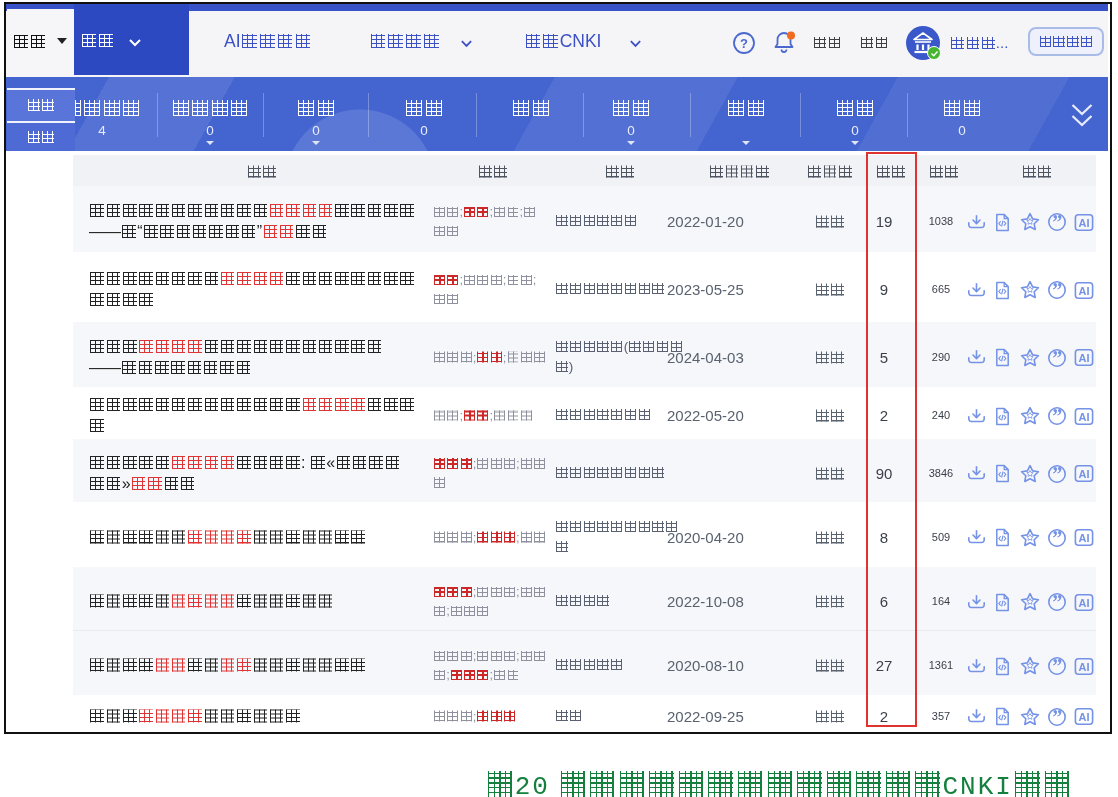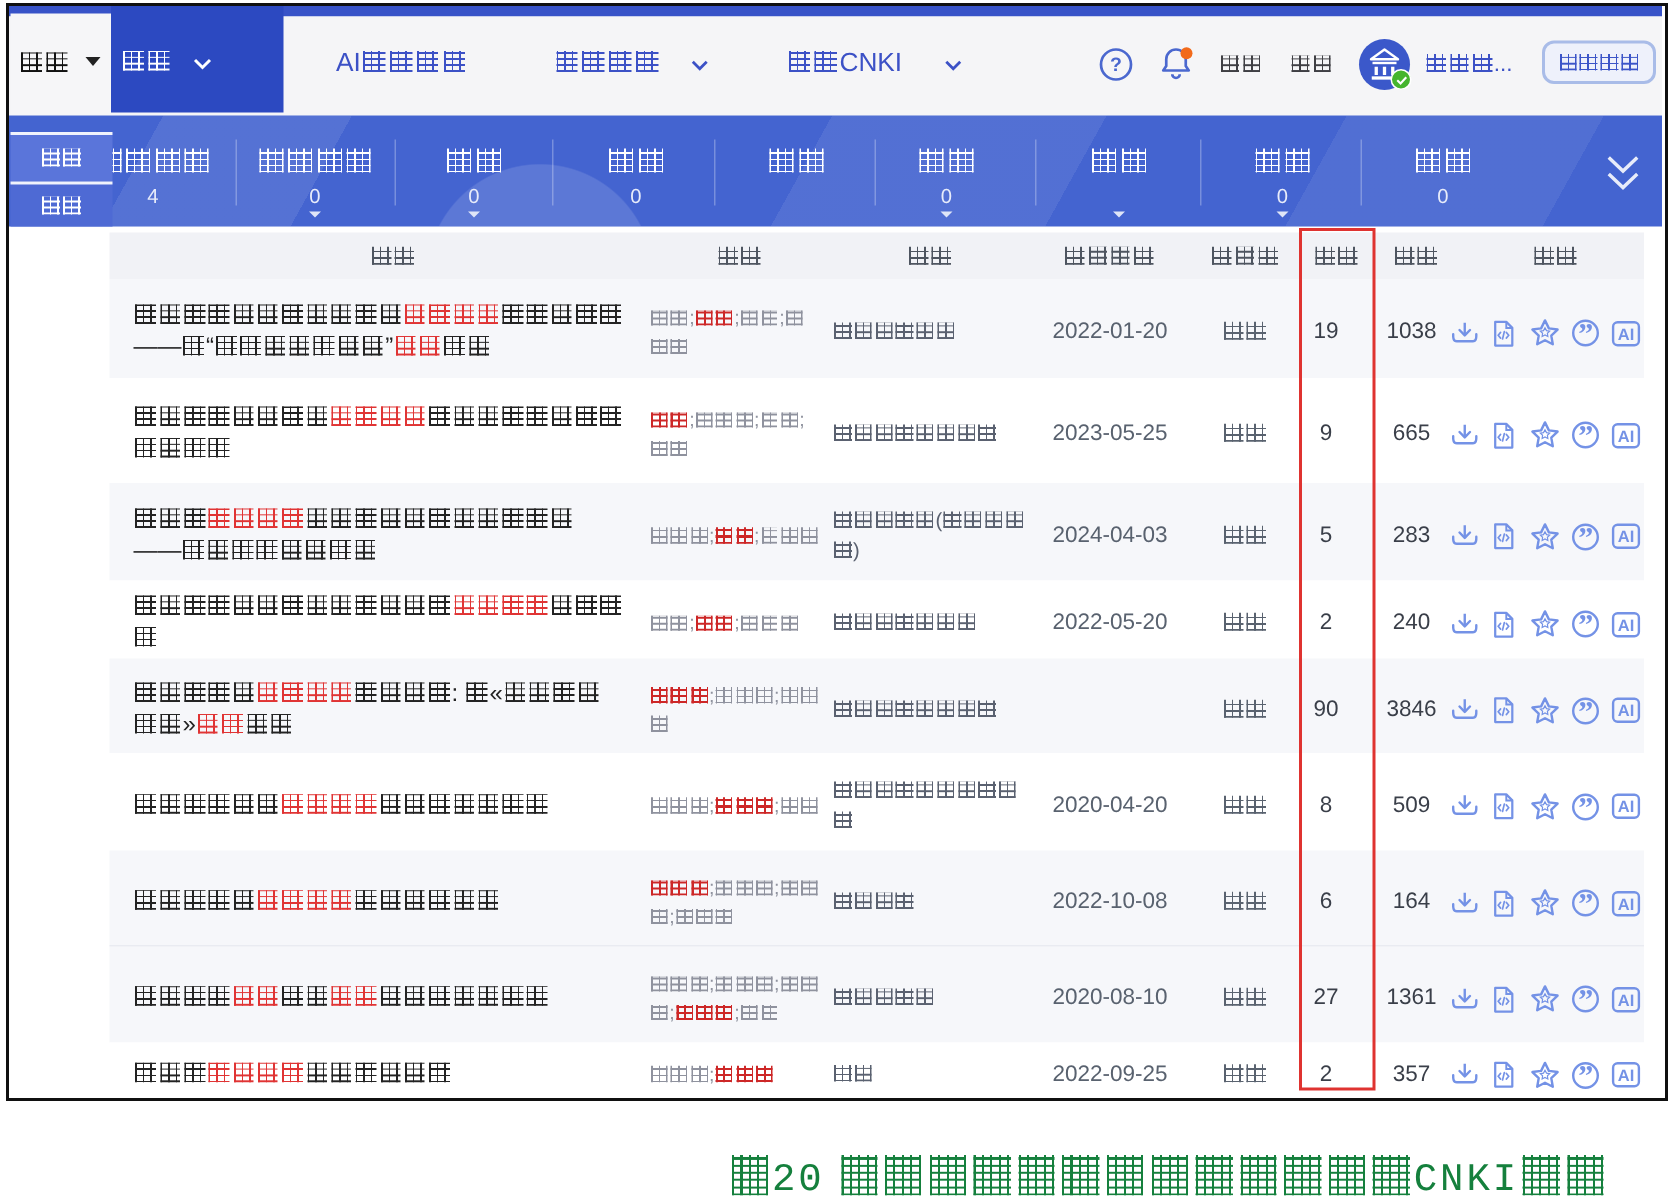--- a/index.html
+++ b/index.html
@@ -20,24 +20,24 @@
 .cnt{position:absolute;top:46px;width:40px;text-align:center;font-size:13.5px;color:#e8ecfa}
 .tri{position:absolute;top:64px;width:0;height:0;border-left:4.5px solid transparent;border-right:4.5px solid transparent;border-top:4.5px solid #dfe5f7}
 .sep{position:absolute;top:16px;width:1px;height:44px;background:rgba(255,255,255,.28)}
 .hrow{position:absolute;left:73px;top:155px;width:1023px;height:31px;background:#f1f2f6;font-size:15px;color:#4e5560}
 .hc{position:absolute;top:50%;transform:translateY(-50%);text-align:center}
 .row{position:absolute;left:73px;width:1023px}
 .cell{position:absolute;top:calc(50% + 2px);transform:translateY(-50%)}
 .title{left:16px;width:336px;font-size:16px;line-height:21px;color:#232323}
 .auth{left:360px;width:118px;font-size:13px;line-height:19px;color:#8f929e}
 .src{left:482px;width:133px;font-size:13.5px;line-height:20px;color:#5a6170}
-.date{left:594px;width:146px;font-size:15px;line-height:19px;color:#59626f;text-align:center}
+.date{left:594px;width:146px;font-size:15px;line-height:19px;color:#59626f;text-align:left}
 .db{left:712px;width:90px;font-size:15px;color:#59626f;text-align:center}
 .cited{left:786px;width:50px;font-size:15px;color:#3a3f49;text-align:center}
-.dl{left:843px;width:50px;font-size:15px;color:#3a3f49;text-align:center}
+.dl{left:843px;width:50px;font-size:11px;color:#3a3f49;text-align:center}
 .ops{left:894px;width:127px;height:20px;display:flex;justify-content:space-between;align-items:center;top:calc(50% + 3px)}
 .redbox{position:absolute;left:866px;top:152px;width:51px;height:575px;border:2px solid #df3330;z-index:40}
 .menublue{position:absolute;top:31px;font-size:17.5px;color:#3c51c6}
 .menudark{position:absolute;top:34px;font-size:14px;color:#3f3f44}
 .loginbtn{position:absolute;left:1028px;top:27px;width:76px;height:29px;border:2px solid #a9bce8;border-radius:8px;background:#eef1fb;color:#3c55c8;font-size:13.5px;display:flex;align-items:center;justify-content:center}
 .caption{position:absolute;left:0;top:768px;width:1072px;text-align:right;font-size:29px;color:#15803d}
 .caption i.g{height:.94em;vertical-align:-.14em;background:repeating-linear-gradient(0deg,currentColor 0 1.4px,transparent 1.4px 4.8px),repeating-linear-gradient(90deg,currentColor 0 1.4px,transparent 1.4px 5.6px)}
 .capm{font-family:"Liberation Mono",monospace;font-size:26px;letter-spacing:2px}
 </style></head><body>
 <div class="strip"></div>
@@ -209,21 +209,21 @@
       </svg>
     </div>
   </div>
 <div class="row" style="top:322px;height:65px;background:#f6f7fa">
     <div class="cell title"><i class="g"></i><i class="g"></i><i class="g"></i><span style="color:#e03434;"><i class="g"></i><i class="g"></i><i class="g"></i><i class="g"></i></span><i class="g"></i><i class="g"></i><i class="g"></i><i class="g"></i><i class="g"></i><i class="g"></i><i class="g"></i><i class="g"></i><i class="g"></i><i class="g"></i><i class="g"></i><br>——<i class="g"></i><i class="g"></i><i class="g"></i><i class="g"></i><i class="g"></i><i class="g"></i><i class="g"></i><i class="g"></i></div>
     <div class="cell auth"><i class="g"></i><i class="g"></i><i class="g"></i>;<span style="color:#cd2727;font-weight:bold;"><i class="gb"></i><i class="gb"></i></span>;<i class="g"></i><i class="g"></i><i class="g"></i></div>
     <div class="cell src"><i class="g"></i><i class="g"></i><i class="g"></i><i class="g"></i><i class="g"></i>(<i class="g"></i><i class="g"></i><i class="g"></i><i class="g"></i><br><i class="g"></i>)</div>
     <div class="cell date">2024-04-03</div>
     <div class="cell db"><i class="g"></i><i class="g"></i></div>
     <div class="cell cited">5</div>
-    <div class="cell dl">283</div>
+    <div class="cell dl">290</div>
     <div class="cell ops">
       <svg width="19" height="19" viewBox="0 0 19 19">
         <path d="M9.5 2.2 V9.8" stroke="#7492e6" stroke-width="1.6" fill="none"></path>
         <path d="M6 7 L9.5 10.6 L13 7" stroke="#7492e6" stroke-width="1.6" fill="none" stroke-linecap="round" stroke-linejoin="round"></path>
         <path d="M1.8 9.8 c0 1.2 -0.4 4.7 2.4 4.7 h10.6 c2.8 0 2.4 -3.5 2.4 -4.7" stroke="#7492e6" stroke-width="1.6" fill="none" stroke-linecap="round"></path>
       </svg>
       <svg width="19" height="19" viewBox="0 0 19 19">
         <path d="M3.8 1.6 h7.4 l4 4 v11.8 h-11.4 z" stroke="#7492e6" stroke-width="1.5" fill="none" stroke-linejoin="round"></path>
         <path d="M11.2 1.6 v4 h4" stroke="#7492e6" stroke-width="1.3" fill="none"></path>
         <path d="M7.4 8.6 L5.8 10.5 L7.4 12.4 M11.2 8.6 L12.8 10.5 L11.2 12.4 M9.9 8 L8.7 13" stroke="#7492e6" stroke-width="1.1" fill="none" stroke-linecap="round"></path>

